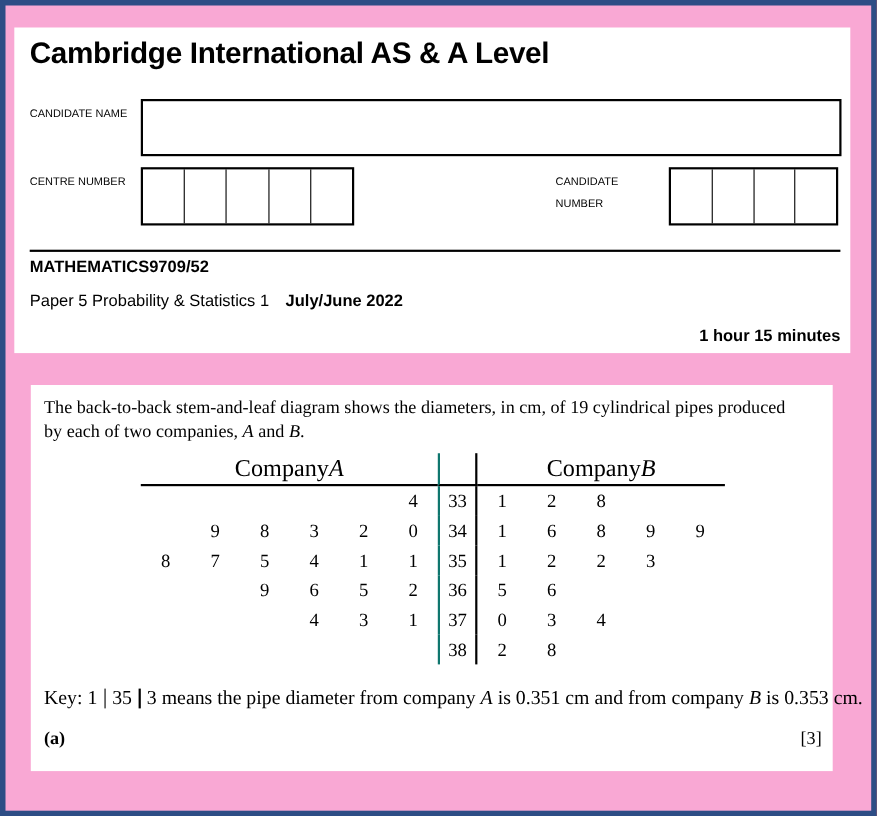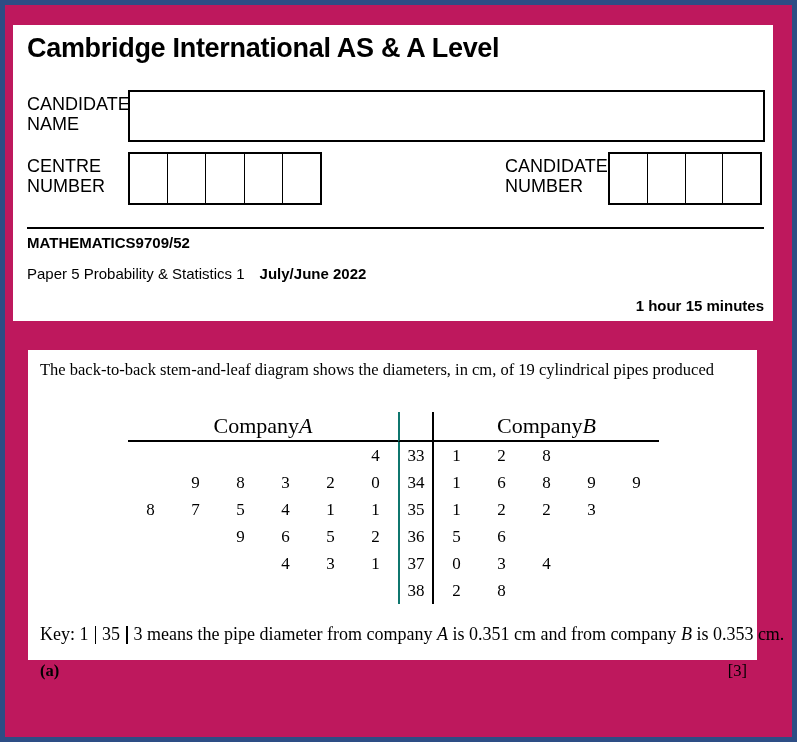--- a/index.html
+++ b/index.html
@@ -1,33 +1,33 @@
 <!DOCTYPE html>
 <html><head>
 <meta charset="utf-8">
 <style>
   html,body{margin:0;padding:0;background:#000;}
   #canvas{
     position:relative;
     width:797px;height:742px;
-    background:#be185d;
+    background:#f9a8d4;
     box-sizing:border-box;
     border:5px solid #2d4d85;
     font-family:"Liberation Sans",sans-serif;
     color:#000;
     overflow:hidden;
   }
   .whitebox{position:absolute;background:#fff;}
   
   #header-box{left:8px;top:20px;width:760px;height:296px;}
   .page-title{
     position:absolute;left:14px;top:8px;
     font-size:27px;font-weight:bold;letter-spacing:-0.3px;
   }
-  .flabel{position:absolute;font-size:18px;line-height:20px;}
+  .flabel{position:absolute;font-size:10px;line-height:20px;}
   #candidate-name-label{left:14px;top:69px;width:100px;}
   #centre-number-label{left:14px;top:131px;width:90px;}
   #candidate-number-label{left:492px;top:131px;width:100px;}
   #candidate-name-input{
     position:absolute;left:115px;top:65px;width:633px;height:48px;
     border:2px solid #000;background:#fff;
   }
   .numbox{
     position:absolute;top:127px;height:49px;
     border:2px solid #000;background:#fff;
@@ -41,21 +41,21 @@
   .hrow{
     position:absolute;left:14px;right:9px;
     display:flex;justify-content:flex-start;
     font-size:15px;line-height:18px;
   }
   #subject-row{top:209px;}
   #paper-row{top:240px;gap:15px;}
   #duration-row{top:272px;justify-content:flex-end;}
   .bold{font-weight:bold;}
   
-  #question-box{left:23px;top:345px;width:729px;height:310px;font-family:"Liberation Serif",serif;}
+  #question-box{left:23px;top:345px;width:729px;height:351px;font-family:"Liberation Serif",serif;}
   .intro{
     position:absolute;left:12px;top:9px;
     font-size:16.5px;line-height:22px;white-space:nowrap;
   }
   #stem-leaf-table{position:absolute;left:100px;top:62px;}
   .sl-row{display:flex;}
   .sl-cell{
     box-sizing:border-box;width:45px;height:27px;
     display:flex;align-items:center;justify-content:center;
     font-size:17px;
@@ -119,20 +119,21 @@
       <span class="bold">July/June 2022</span>
     </div>
     <div id="duration-row" class="hrow">
       <span class="bold">1 hour 15 minutes</span>
     </div>
   </div>
 
   <div id="question-box" class="whitebox">
     <div class="intro">
       <div><span>The back-to-back stem-and-leaf diagram shows the diameters, in cm, of 19 cylindrical pipes produced</span></div>
+      <div><span>by each of two companies, </span><span style="font-style: italic;">A</span><span> and </span><span style="font-style: italic;">B</span><span>.</span></div>
     </div>
 
     <div id="stem-leaf-table">
         <div class="sl-row sl-head">
           <div class="sl-cell sl-side">
             <span>Company </span>
             <span style="font-style: italic;">A</span>
           </div>
           <div class="sl-cell sl-stem"></div>
           <div class="sl-cell sl-side right">

